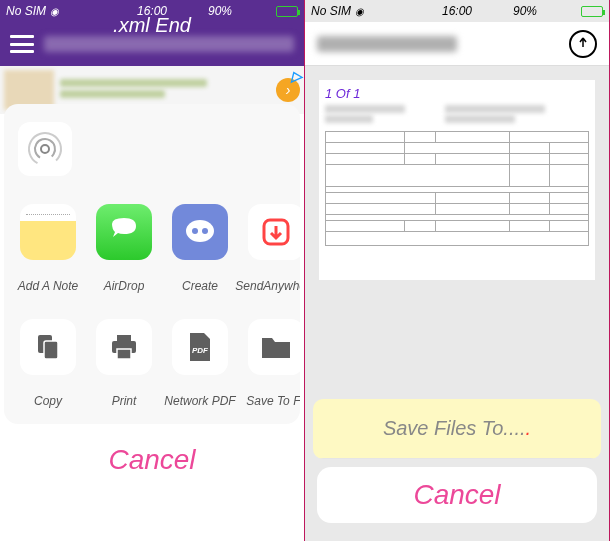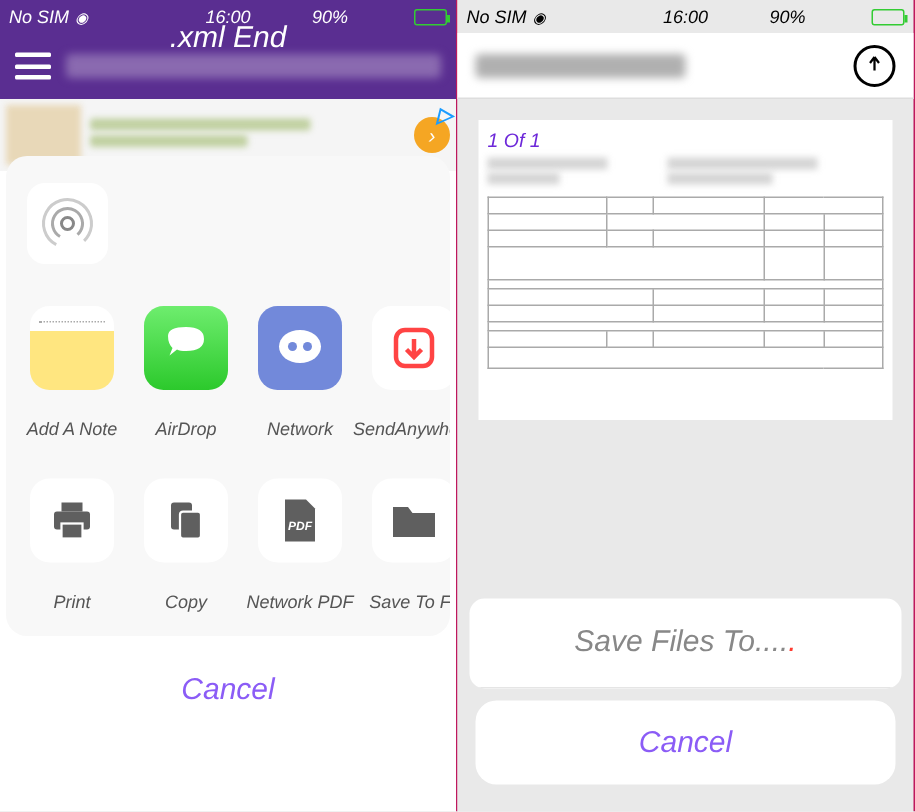--- a/index.html
+++ b/index.html
@@ -237,22 +237,22 @@
       justify-content: center;
       color: #be185d;
     }
     
     .cancel-btn {
       margin: 8px 4px 10px;
       background: #fff;
       border-radius: 14px;
       text-align: center;
       line-height: 56px;
-      font-size: 20px;
-      color: #8b5cf6;
+      font-size: 28px;
+      color: #ec4899;
     }
     
     
     .right-phone { background: #e9e9e9; }
     .right-header {
       height: 44px;
       background: #fff;
       display: flex;
       align-items: center;
       justify-content: space-between;
@@ -310,21 +310,21 @@
     }
     
     .right-sheet {
       position: absolute;
       bottom: 0;
       left: 0;
       right: 0;
       padding: 8px;
     }
     .right-sheet-card {
-      background: #ffffff;
+      background: #fef9c3;
       border-radius: 10px;
       overflow: hidden;
     }
     .sheet-row {
       text-align: center;
       padding: 18px 0;
       font-size: 20px;
       color: #888;
       border-bottom: 1px solid #e5e5e5;
     }
@@ -392,52 +392,52 @@
           <div class="app-label">AirDrop</div>
         </div>
         <div class="app-item">
           <div class="app-icon discord">
             <svg width="40" height="40" viewBox="0 0 40 40">
                 <ellipse cx="20" cy="19" rx="14" ry="11" fill="#fff"></ellipse>
                 <circle cx="15" cy="19" r="3" fill="#7289da"></circle>
                 <circle cx="25" cy="19" r="3" fill="#7289da"></circle>
               </svg>
           </div>
-          <div class="app-label">Network</div>
+          <div class="app-label">Create</div>
         </div>
         <div class="app-item">
           <div class="app-icon sendany">
             <svg width="36" height="36" viewBox="0 0 36 36">
                 <rect x="6" y="6" width="24" height="24" rx="6" fill="none" stroke="#f44" stroke-width="3"></rect>
                 <path d="M18 12 L18 24 M13 19 L18 24 L23 19" fill="none" stroke="#f44" stroke-width="3"></path>
               </svg>
           </div>
           <div class="app-label">SendAnywhere</div>
         </div>
       </div>
 
       <div class="action-row">
+        <div class="action-item">
+          <div class="action-icon">
+            <svg width="30" height="30" viewBox="0 0 30 30">
+                <rect x="5" y="3" width="14" height="18" rx="2" fill="#5f5f5f"></rect>
+                <rect x="11" y="9" width="14" height="18" rx="2" fill="#5f5f5f" stroke="#fff" stroke-width="1.5"></rect>
+              </svg>
+          </div>
+          <div class="app-label">Copy</div>
+        </div>
         <div class="action-item">
           <div class="action-icon">
             <svg width="32" height="32" viewBox="0 0 32 32">
                 <rect x="9" y="4" width="14" height="6" fill="#5f5f5f"></rect>
                 <rect x="4" y="10" width="24" height="12" rx="2" fill="#5f5f5f"></rect>
                 <rect x="9" y="18" width="14" height="10" fill="#5f5f5f" stroke="#fff" stroke-width="1.5"></rect>
               </svg>
           </div>
           <div class="app-label">Print</div>
-        </div>
-        <div class="action-item">
-          <div class="action-icon">
-            <svg width="30" height="30" viewBox="0 0 30 30">
-                <rect x="5" y="3" width="14" height="18" rx="2" fill="#5f5f5f"></rect>
-                <rect x="11" y="9" width="14" height="18" rx="2" fill="#5f5f5f" stroke="#fff" stroke-width="1.5"></rect>
-              </svg>
-          </div>
-          <div class="app-label">Copy</div>
         </div>
         <div class="action-item">
           <div class="action-icon">
             <svg width="28" height="32" viewBox="0 0 28 32">
                 <path d="M4 2 L18 2 L24 8 L24 30 L4 30 Z" fill="#5f5f5f"></path>
                 <text x="14" y="22" fill="#fff" font-size="8" text-anchor="middle" font-weight="bold">PDF</text>
               </svg>
           </div>
           <div class="app-label">Network PDF</div>
         </div>

